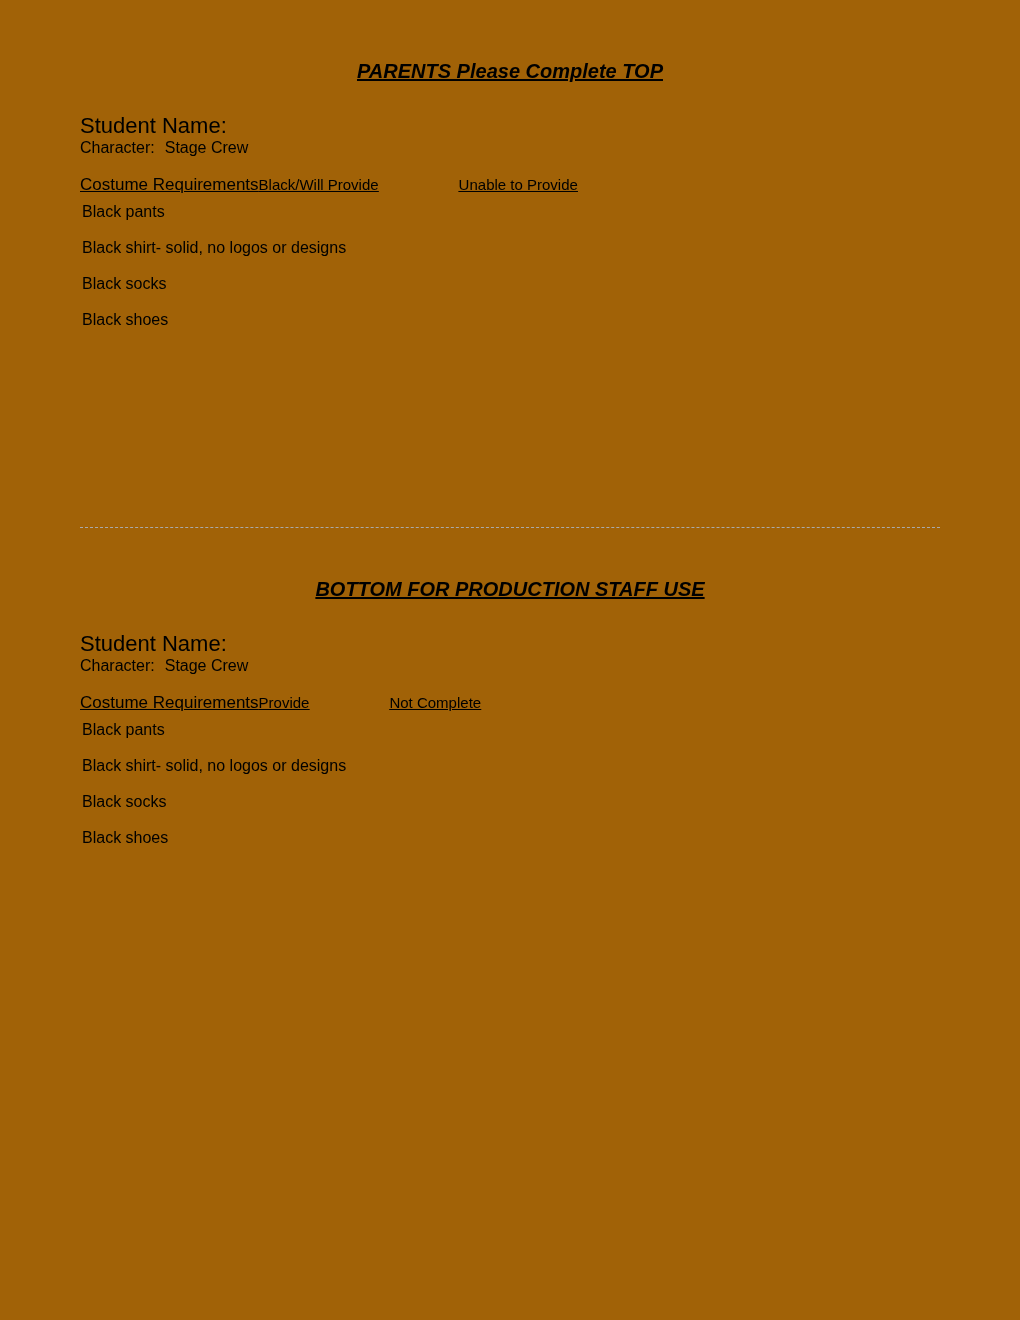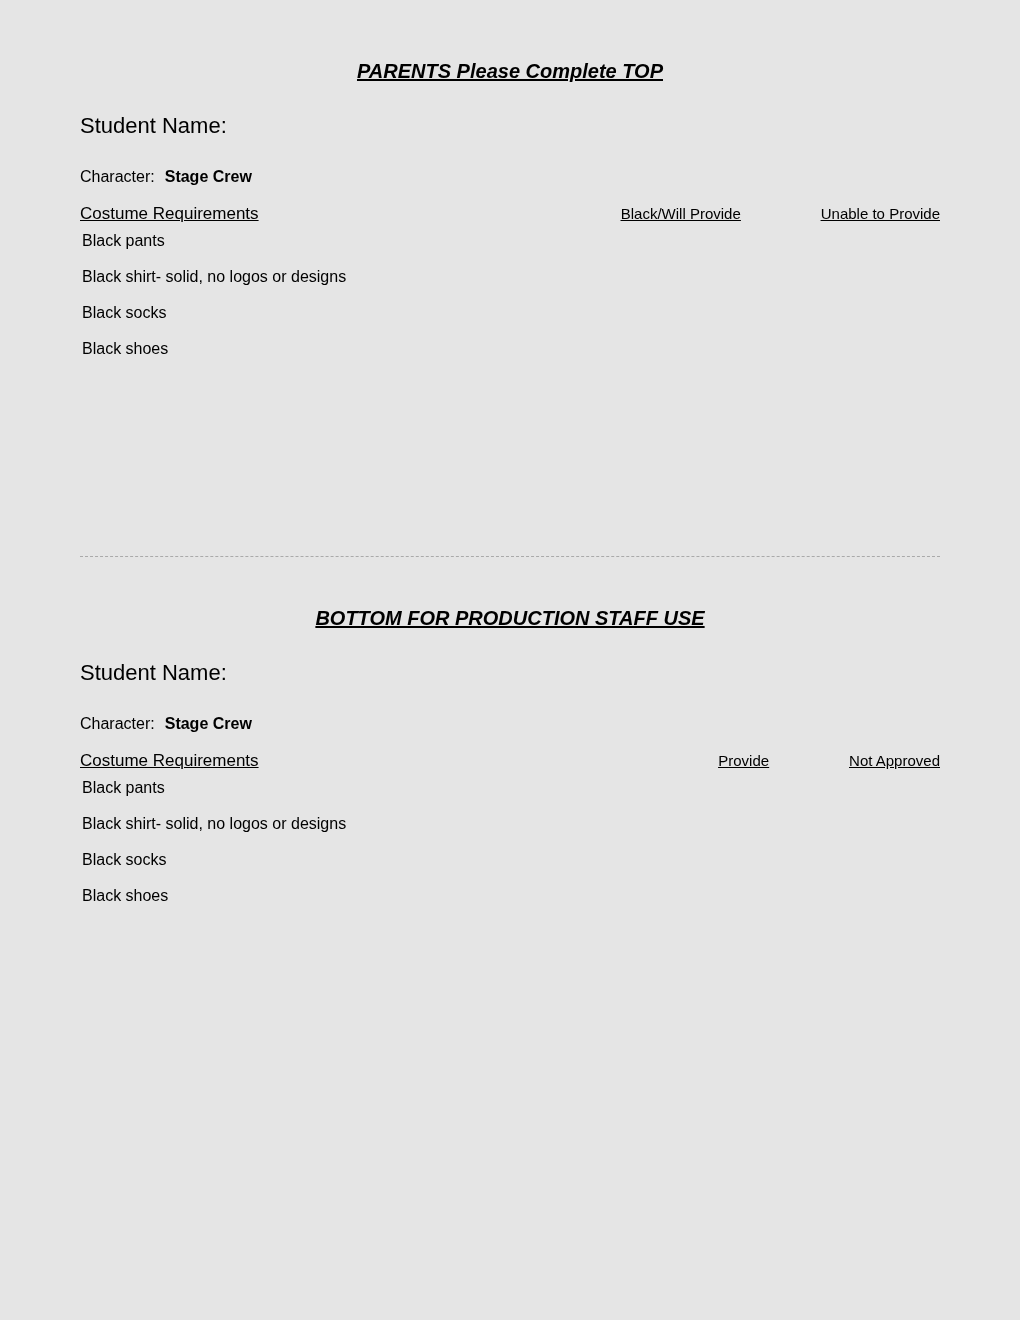--- a/index.html
+++ b/index.html
@@ -13,21 +13,21 @@
       font-family: Arial, sans-serif;
       font-size: 16px;
       color: #000000;
       width: 1020px;
       min-height: 1320px;
     }
 
     .page {
       width: 1020px;
       min-height: 1320px;
-      background: #e5e5e5;
+      background: #a16207;
       padding: 60px 80px;
       position: relative;
     }
 
     .section {
       margin-bottom: 0;
     }
 
     .section-title {
       text-align: center;
@@ -56,27 +56,26 @@
       display: flex;
       align-items: baseline;
       gap: 10px;
     }
 
     .character-label {
       font-weight: normal;
     }
 
     .character-value {
-      font-weight: bold;
-      margin-top: 29px;
+      font-weight: normal;
     }
 
     .costume-header-row {
       display: flex;
-      justify-content: space-between;
+      justify-content: flex-start;
       align-items: baseline;
       margin-bottom: 8px;
     }
 
     .costume-req-label {
       font-size: 17px;
       font-weight: normal;
       text-decoration: underline;
     }
 
@@ -168,21 +167,21 @@
       <div class="character-block">
         <span class="character-label">Character:</span>
         <span class="character-value">Stage Crew</span>
       </div>
     </div>
 
     <div class="costume-header-row">
       <span class="costume-req-label">Costume Requirements</span>
       <div class="provide-labels">
         <span class="approved-label">Provide</span>
-        <span class="approved-label">Not Approved</span>
+        <span class="approved-label">Not Complete</span>
       </div>
     </div>
 
     <div class="costume-item">Black pants</div>
     <div class="costume-item">Black shirt- solid, no logos or designs</div>
     <div class="costume-item">Black socks</div>
     <div class="costume-item">Black shoes</div>
 
     <div class="bottom-spacer"></div>
 

